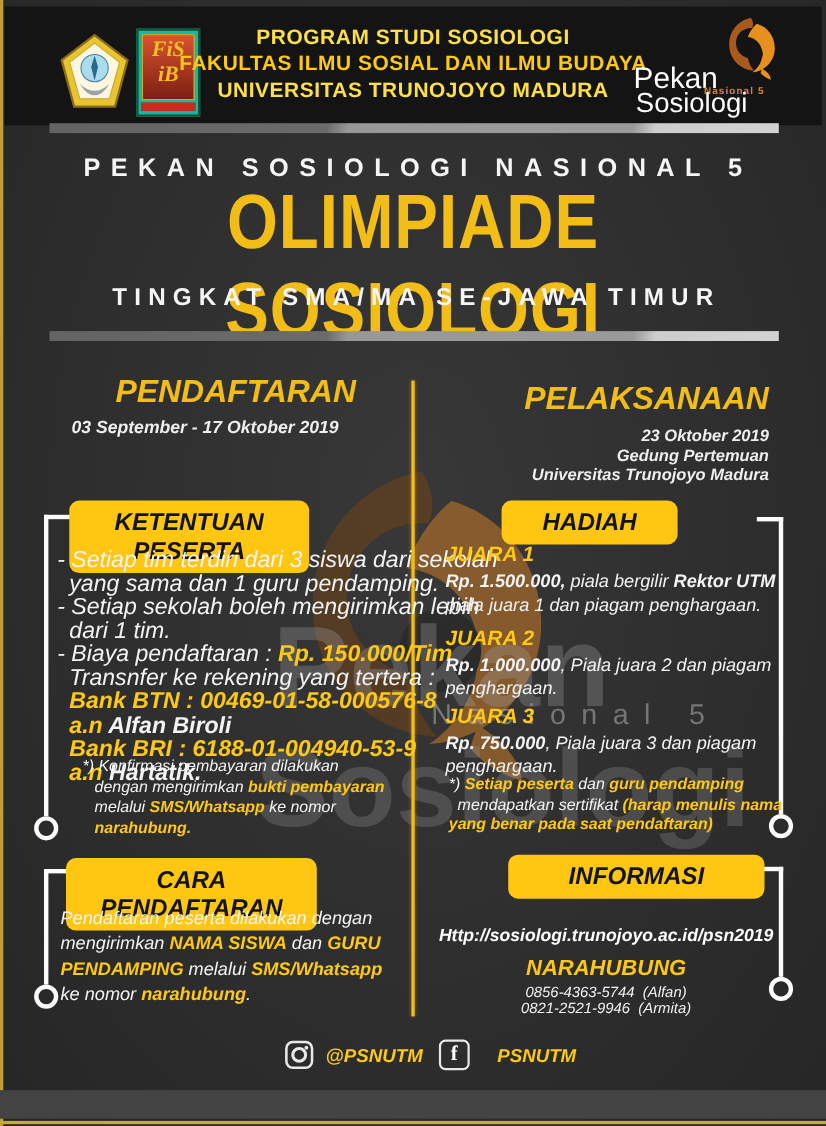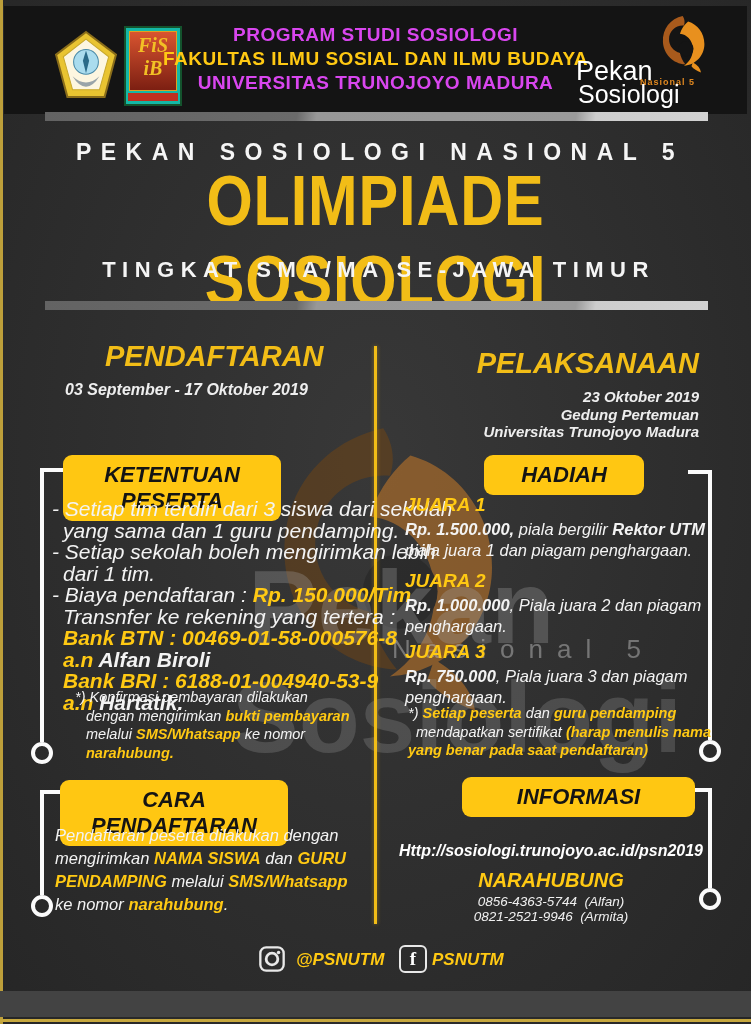--- a/index.html
+++ b/index.html
@@ -7,21 +7,21 @@
     font-family:"Liberation Sans",sans-serif;
     background:radial-gradient(ellipse at 50% 45%, #383838 0%, #2e2e2e 55%, #262626 100%);}
   .abs{position:absolute;}
   
   .edge-l{left:0;top:0;bottom:0;width:3px;background:#bd9f3a;}
   .edge-b{left:0;right:0;bottom:2px;height:3px;background:#c7a83e;}
   .bottom-band{left:0;right:0;bottom:7px;height:26px;background:#434343;}
   
   .header{left:4px;right:4px;top:6px;height:108px;background:#141414;}
   .header-text{left:0;right:0;top:17px;text-align:center;line-height:24px;}
-  .h-line{font-size:19px;font-weight:bold;color:#d946ef;letter-spacing:.5px;}
+  .h-line{font-size:19px;font-weight:bold;color:#fde047;letter-spacing:.5px;}
   .h-line.y{color:#ffc913;}
   .utm-logo{left:50px;top:24px;width:64px;height:70px;}
   .fisib-logo{left:120px;top:20px;width:58px;height:80px;background:#14b8a6;border:2px solid #14532d;box-sizing:border-box;}
   .fisib-inner{position:absolute;left:3px;right:3px;top:3px;bottom:13px;background:linear-gradient(#d85430,#7c1f12);border:1px solid #e0a020;text-align:center;font-family:"Liberation Serif",serif;font-style:italic;font-weight:bold;color:#f2c025;}
   .fisib-top{font-size:20px;line-height:26px;}
   .fisib-bot{font-size:20px;line-height:20px;}
   .fisib-ribbon{position:absolute;left:2px;right:2px;bottom:3px;height:8px;background:#c03020;}
   .pekan-logo{right:25px;top:8px;width:150px;height:100px;}
   .pekan-word1{position:absolute;left:4px;top:42px;font-size:27px;color:#fff;}
   .pekan-sub{position:absolute;left:68px;top:63px;font-size:9px;color:#e08820;font-weight:bold;letter-spacing:1px;}
@@ -41,21 +41,21 @@
   .pelak-lines{right:52px;top:388px;text-align:right;color:#eee;font-size:15px;font-weight:bold;font-style:italic;line-height:17.5px;}
   
   .vdivider{left:374px;top:346px;width:3px;height:578px;background:#f2bd17;box-shadow:0 0 4px rgba(242,189,23,.45);}
   
   .wline{background:#fbfbfb;}
   .wcircle{width:14px;height:14px;border:4px solid #fbfbfb;border-radius:50%;background:transparent;}
   
   .badge{background:#ffc712;color:#141414;font-weight:bold;font-style:italic;text-align:center;border-radius:9px;font-size:22px;padding:7px 0;box-sizing:border-box;}
   .badge-ketentuan{left:63px;top:455px;width:218px;}
   .badge-cara{left:60px;top:780px;width:228px;}
-  .badge-hadiah{left:484px;top:455px;width:160px;}
+  .badge-hadiah{left:456px;top:455px;width:160px;}
   .badge-informasi{left:462px;top:777px;width:233px;}
   
   .body-txt{color:#f3f3f3;font-style:italic;font-size:21px;line-height:21.5px;}
   .ket-body{left:52px;top:498px;width:330px;}
   .ket-body .ln{white-space:nowrap;}
   .indent{padding-left:11px;}
   .yb{color:#ffc913;font-weight:bold;}
   .wb{font-weight:bold;}
   .ket-note{left:75px;top:688px;width:300px;font-size:14.5px;line-height:18.5px;color:#f3f3f3;font-style:italic;}
   .ket-note .ln{white-space:nowrap;}
@@ -228,15 +228,15 @@
 
   <svg class="abs soc-icon content" style="left:258px;top:945px;" viewBox="0 0 24 24">
     <rect x="2" y="2" width="20" height="20" rx="5" fill="none" stroke="#e8e8e8" stroke-width="2"></rect>
     <circle cx="12" cy="12" r="5" fill="none" stroke="#e8e8e8" stroke-width="2.4"></circle>
     <circle cx="17.6" cy="6.4" r="1.5" fill="#e8e8e8"></circle>
   </svg>
   <div class="abs soc-label content" style="left:296px;top:950px;">@PSNUTM</div>
   <div class="abs content" style="left:399px;top:945px;width:28px;height:28px;border:2px solid #e8e8e8;border-radius:6px;box-sizing:border-box;text-align:center;">
     <span style="color:#fff;font-weight:bold;font-size:19px;line-height:24px;font-family:'Liberation Serif',serif;">f</span>
   </div>
-  <div class="abs soc-label content" style="left:432px;top:950px;">PSNUTM</div>
+  <div class="abs soc-label content" style="left:452px;top:950px;">PSNUTM</div>
 
 </div>
 
 </body></html>

